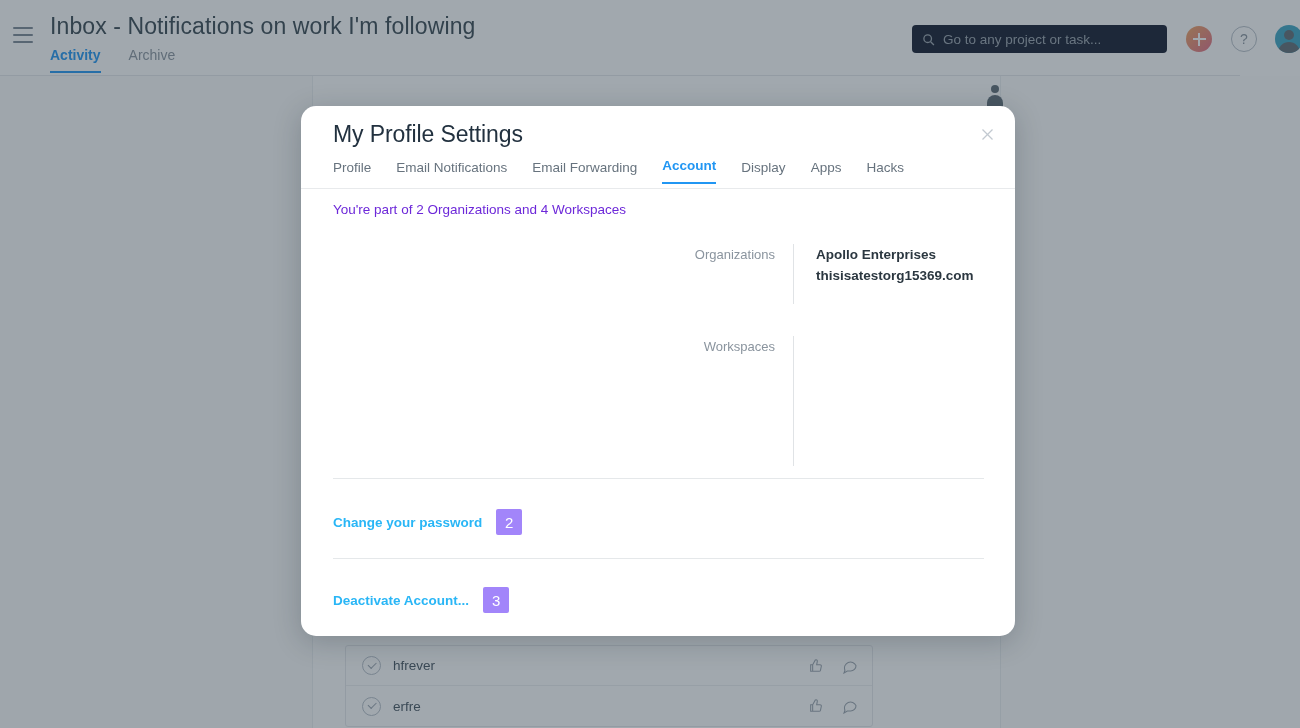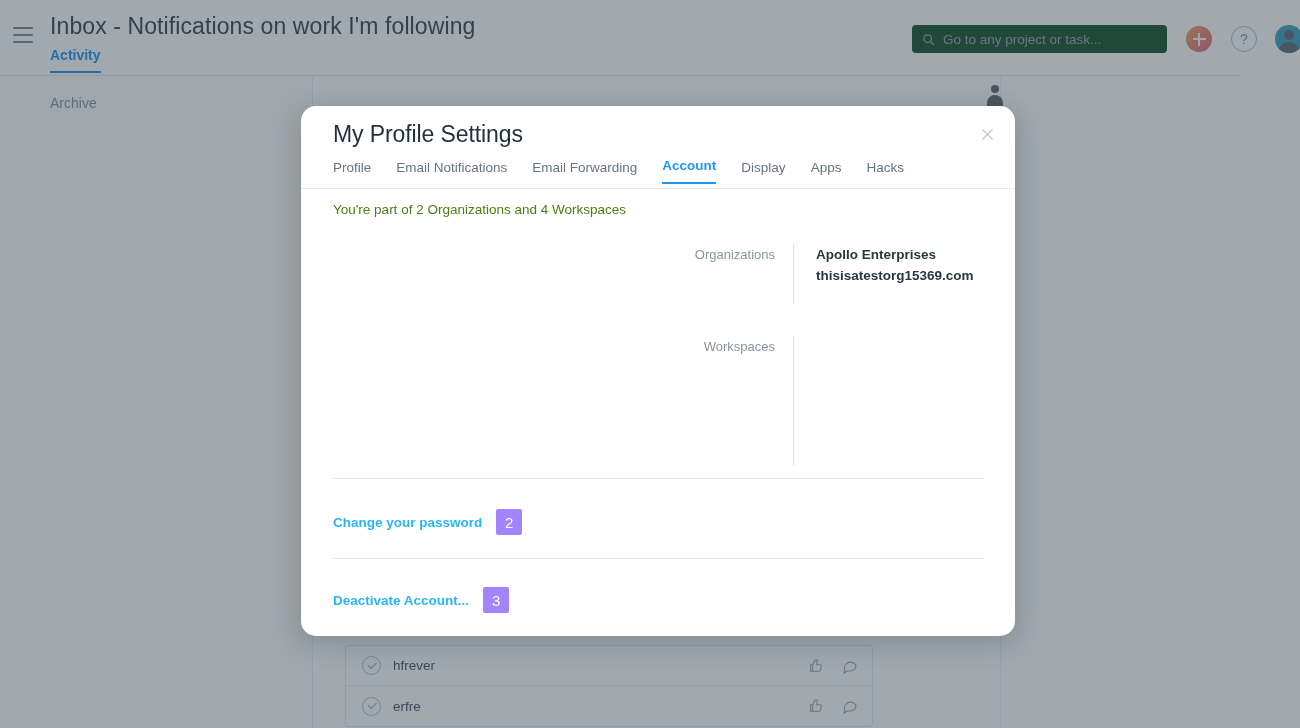--- a/index.html
+++ b/index.html
@@ -51,40 +51,39 @@
     font-size: 23px;
     font-weight: 400;
     color: #36454f;
     letter-spacing: 0.1px;
     white-space: nowrap;
   }
   #tabbar {
     position: absolute;
     left: 50px; top: 47px;
     display: flex;
-    gap: 22px;
-    flex-direction: column;
+    gap: 28px;
   }
   .apptab {
     font-size: 14px;
     color: #8a949e;
     padding-bottom: 8px;
     white-space: nowrap;
   }
   .apptab.active {
     color: #2196f3;
     font-weight: 600;
     border-bottom: 2px solid #2196f3;
   }
 
   #searchbox {
     position: absolute;
     left: 912px; top: 25px;
     width: 255px; height: 28px;
-    background: #14532d;
+    background: #0f172a;
     border-radius: 4px;
     display: flex;
     align-items: center;
     padding-left: 10px;
     gap: 8px;
   }
   #searchbox .mag { width: 13px; height: 13px; flex: 0 0 auto; }
   #search-placeholder {
     font-size: 13.5px;
     color: #9aa3ad;
@@ -252,21 +251,21 @@
     position: absolute;
     left: 0; top: 82px;
     width: 714px; height: 1px;
     background: #e8eaec;
   }
 
   #summary-line {
     position: absolute;
     left: 32px; top: 96px;
     font-size: 13.5px;
-    color: #4d7c0f;
+    color: #6d28d9;
   }
 
   .field-row {
     position: absolute;
     display: flex;
   }
   .field-label {
     width: 160px;
     text-align: right;
     padding-right: 18px;

